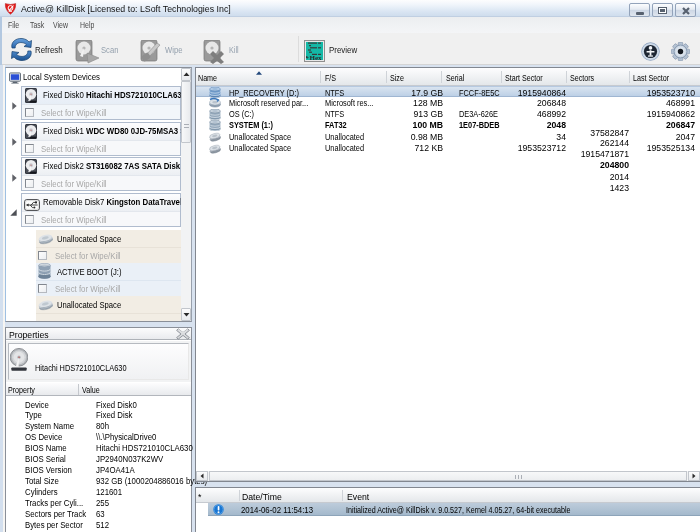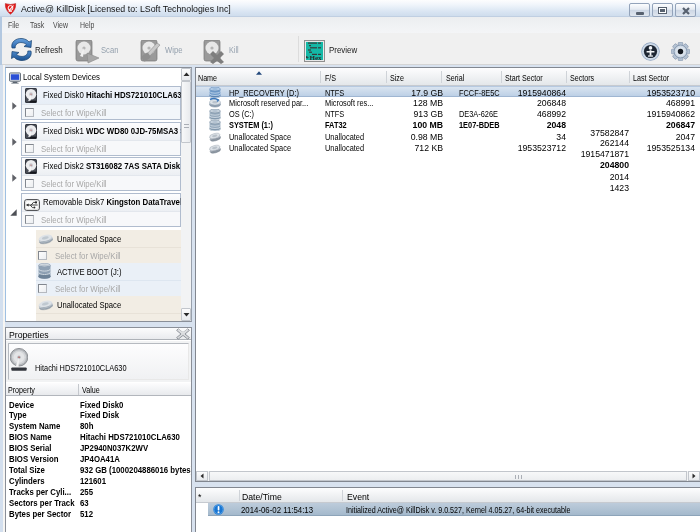--- a/index.html
+++ b/index.html
@@ -343,33 +343,37 @@
 <rect x="1.5" y="21.8" width="17" height="3.6" rx="1" fill="#33363d"></rect>
 </svg>
 </div>
 <div class="abs s85" style="left:35px;top:363px;">Hitachi HDS721010CLA630</div>
 
 <div class="abs" style="left:6px;top:383px;width:185px;height:13px;background:linear-gradient(#fdfdfe,#e8eaed);border-bottom:1px solid #b2b6bc;"></div>
 <div class="abs" style="left:78px;top:384px;width:1px;height:11px;background:#c5c8cd;"></div>
 <div class="abs s82" style="left:8px;top:385px;">Property</div>
 <div class="abs s82" style="left:82px;top:385px;">Value</div>
 
-<div class="abs" style="left:6px;top:399px;width:185px;overflow:hidden;font-size:9.2px;font-weight:bold;">
+<div class="abs" style="left:22px;top:399px;width:185px;overflow:hidden;font-size:9.2px;">
   <style>.pr { position:relative; height:10.95px; } .pr .k{position:absolute;left:3px;top:0.5px;transform:scaleX(0.85);transform-origin:0 50%;} .pr .v{position:absolute;left:74px;top:0.5px;white-space:nowrap;transform:scaleX(0.85);transform-origin:0 50%;}</style>
   <div class="pr">
       <span class="k">Device</span>
       <span class="v">Fixed Disk0</span>
     </div>
   <div class="pr">
       <span class="k">Type</span>
       <span class="v">Fixed Disk</span>
     </div>
   <div class="pr">
       <span class="k">System Name</span>
       <span class="v">80h</span>
+    </div>
+  <div class="pr">
+      <span class="k">OS Device</span>
+      <span class="v">\\.\PhysicalDrive0</span>
     </div>
   <div class="pr">
       <span class="k">BIOS Name</span>
       <span class="v">Hitachi HDS721010CLA630</span>
     </div>
   <div class="pr">
       <span class="k">BIOS Serial</span>
       <span class="v">JP2940N037K2WV</span>
     </div>
   <div class="pr">

